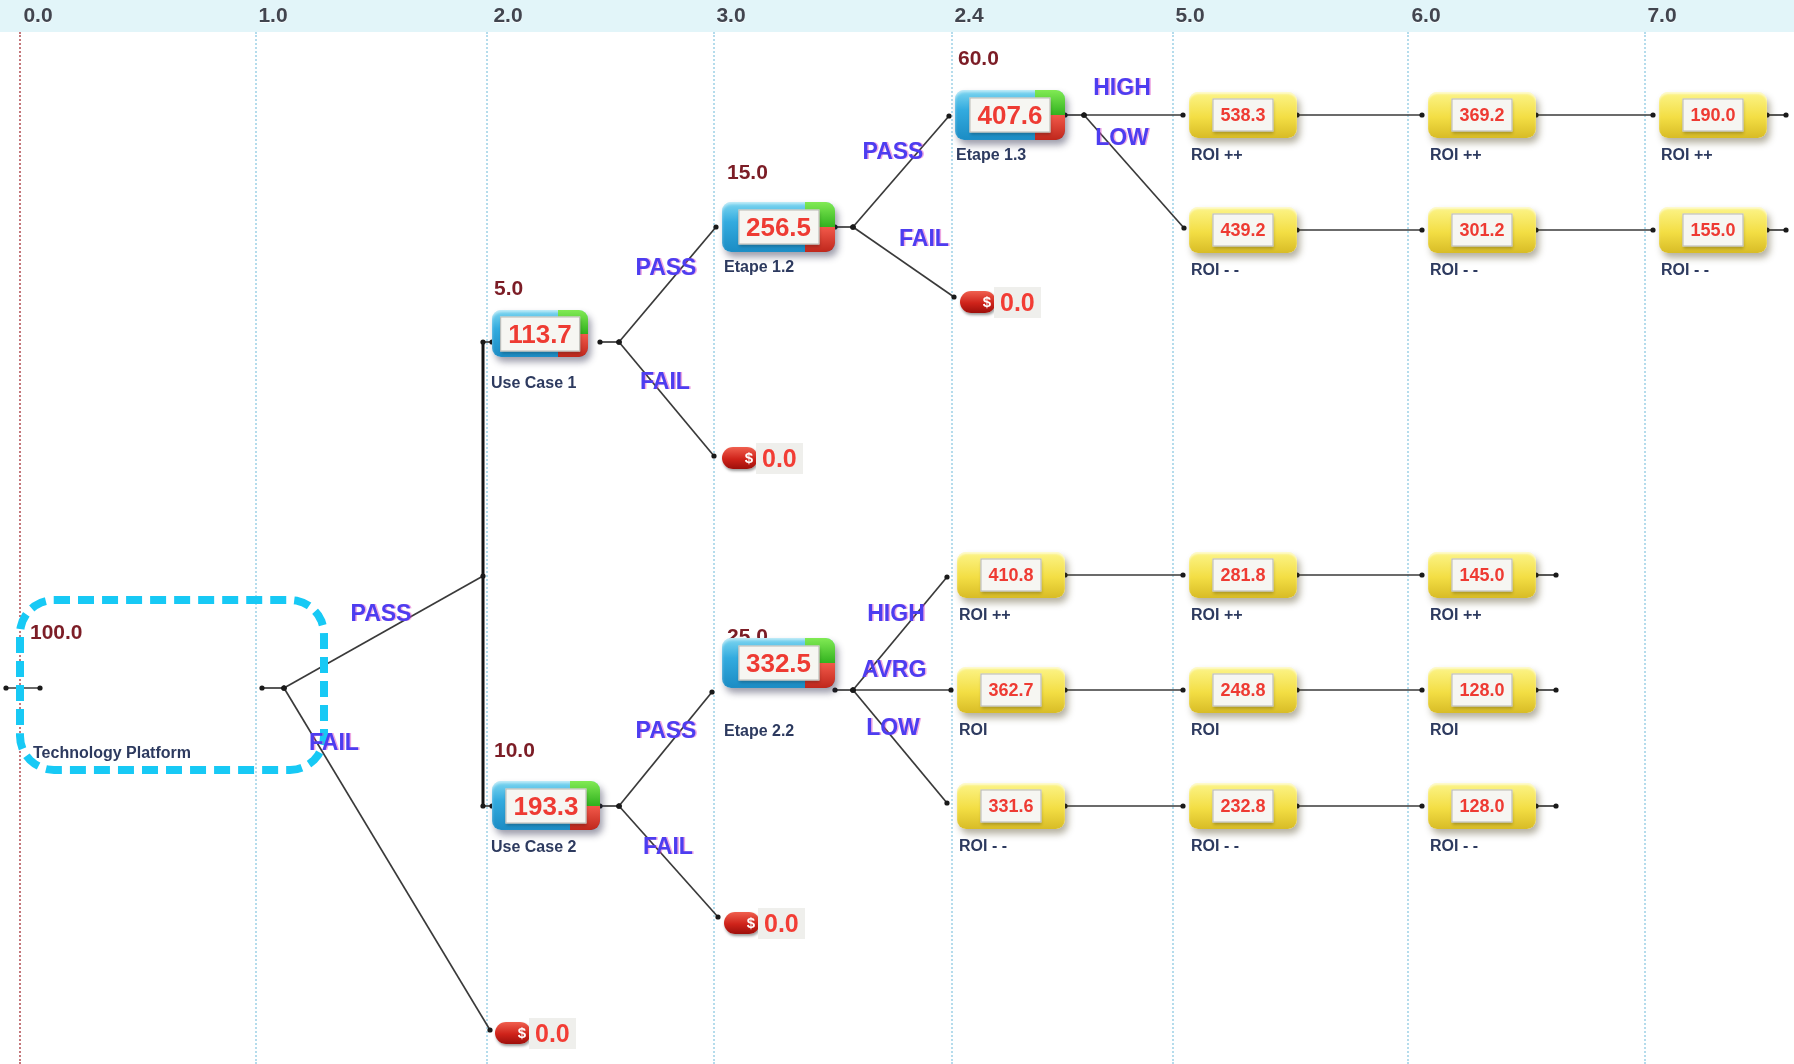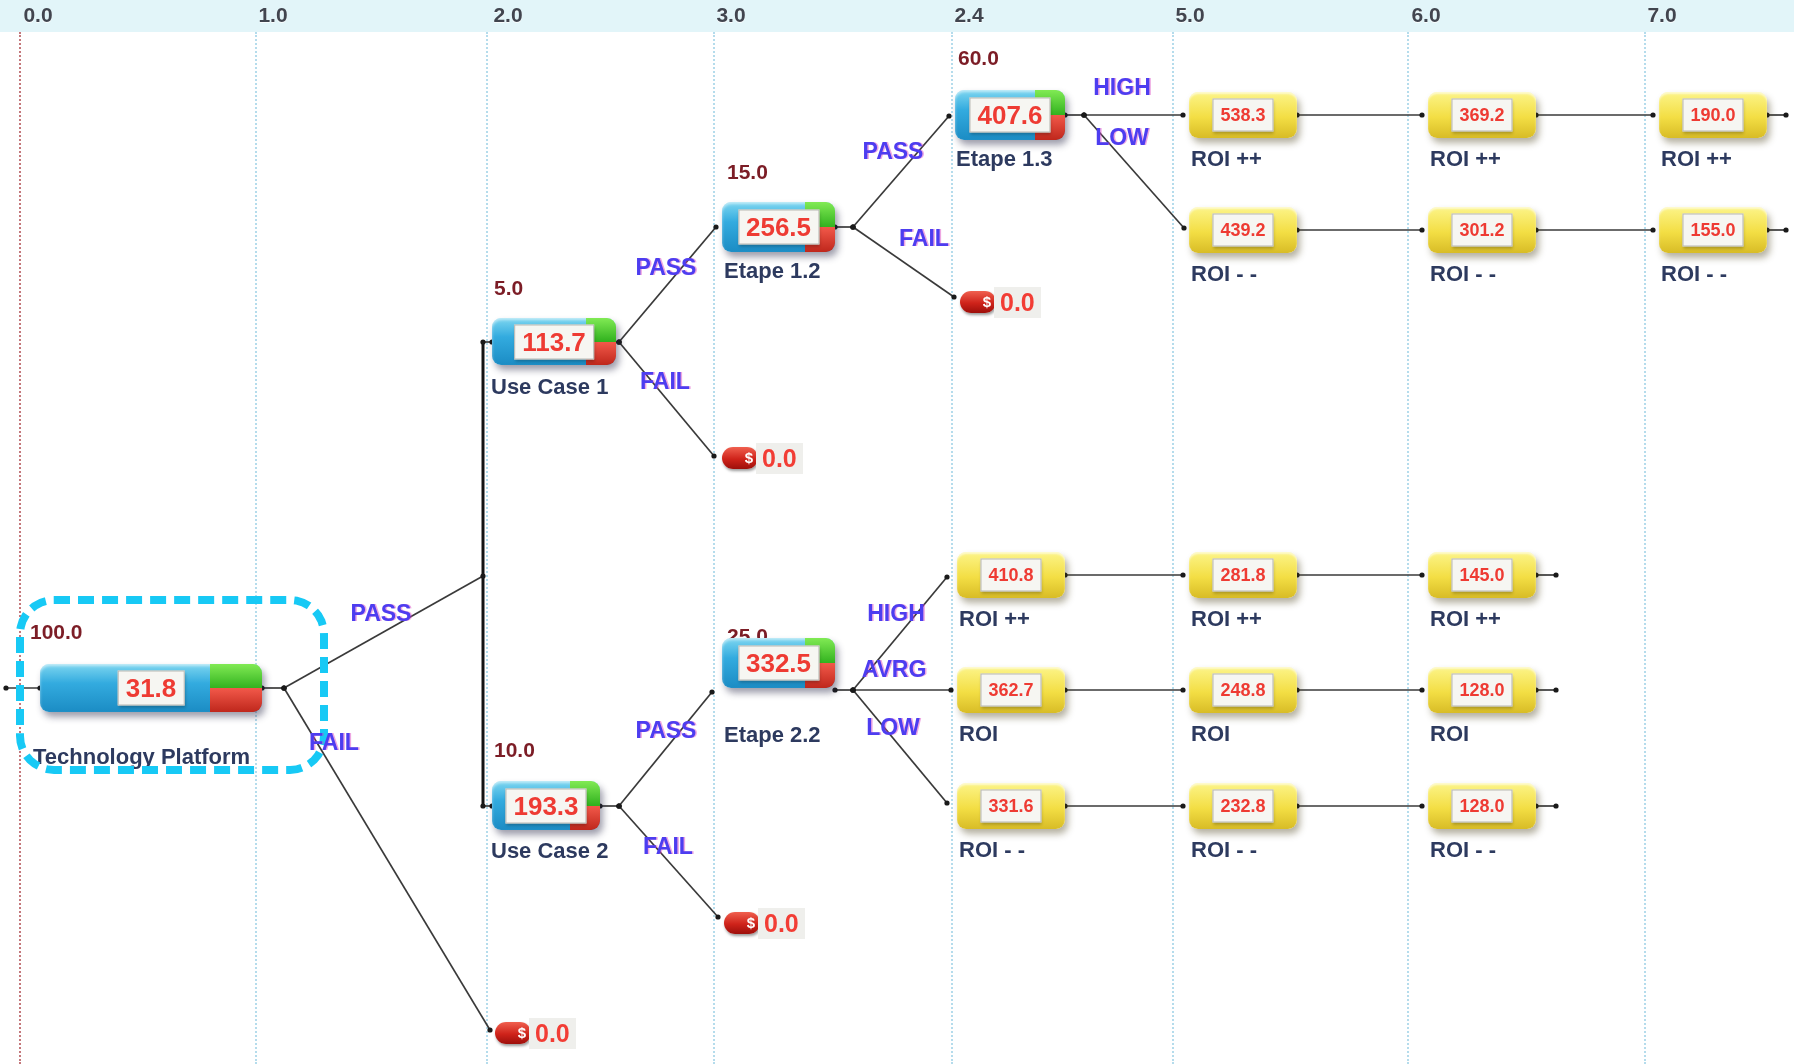--- a/index.html
+++ b/index.html
@@ -37,21 +37,21 @@
   .ynode .val{font-size:18px;line-height:31px;}
   
   .tnode{position:absolute;width:36px;height:22px;border-radius:11px;z-index:2;
          background:linear-gradient(180deg,#f0604f 0%,#cf231a 55%,#9d0f0b 100%);
          box-shadow:1px 2px 3px rgba(0,0,0,.4);color:#fff;font-weight:bold;font-size:15px;
          text-align:right;line-height:22px;padding-right:5px;box-sizing:border-box;}
   .tval{position:absolute;z-index:3;background:#efefec;color:#f23d35;font-weight:bold;
         font-size:25px;line-height:31px;padding:0 6px;}
   
   .prob{position:absolute;font-size:21px;font-weight:bold;color:#7c1d26;white-space:nowrap;text-align:center;}
-  .nname{position:absolute;font-size:22px;font-weight:bold;color:#2d3a5f;white-space:nowrap;}
+  .nname{position:absolute;font-size:16px;font-weight:bold;color:#2d3a5f;white-space:nowrap;}
   .branch{position:absolute;transform:translate(-50%,-50%);font-size:23px;font-weight:bold;
           color:#4d3df0;white-space:nowrap;z-index:2;
           text-shadow:1.5px 0 0 rgba(215,60,190,.45);}
   
   .bigtext{position:absolute;left:5px;top:355px;width:290px;text-align:center;z-index:4;
            font-size:46px;line-height:71px;color:#2bc1ec;font-weight:normal;}
   .dashedbox{position:absolute;left:16px;top:596px;width:296px;height:162px;z-index:1;
              border:8px dashed #17c9f5;border-radius:38px;}
 </style>
 </head>
@@ -193,29 +193,24 @@
       <circle cx="1422" cy="806" r="2.6" fill="#1a1a1a"></circle>
       <circle cx="1536" cy="806" r="2.6" fill="#1a1a1a"></circle>
       <circle cx="1556" cy="806" r="2.6" fill="#1a1a1a"></circle>
     </svg>
 
   <div class="bigtext">
   </div>
   <div class="dashedbox"></div>
 
   <div class="prob" style="left:30px;top:620px">100.0</div>
-  <div class="bnode wide" style="left:40px;top:664px;width:222px;height:48px">
-    <span class="capg"></span>
-    <span class="capr"></span>
-    <span class="val">31.8</span>
-  </div>
   <div class="nname" style="left:33px;top:744px">Technology Platform</div>
 
   <div class="prob" style="left:494px;top:276px">5.0</div>
-  <div class="bnode" style="left:492px;top:318px;width:124px;height:47px">
+  <div class="bnode" style="left:492px;top:310px;width:96px;height:47px">
     <span class="capg"></span>
     <span class="capr"></span>
     <span class="val">113.7</span>
   </div>
   <div class="nname" style="left:491px;top:374px">Use Case 1</div>
 
   <div class="prob" style="left:494px;top:738px">10.0</div>
   <div class="bnode" style="left:492px;top:781px;width:108px;height:49px">
     <span class="capg"></span>
     <span class="capr"></span>

